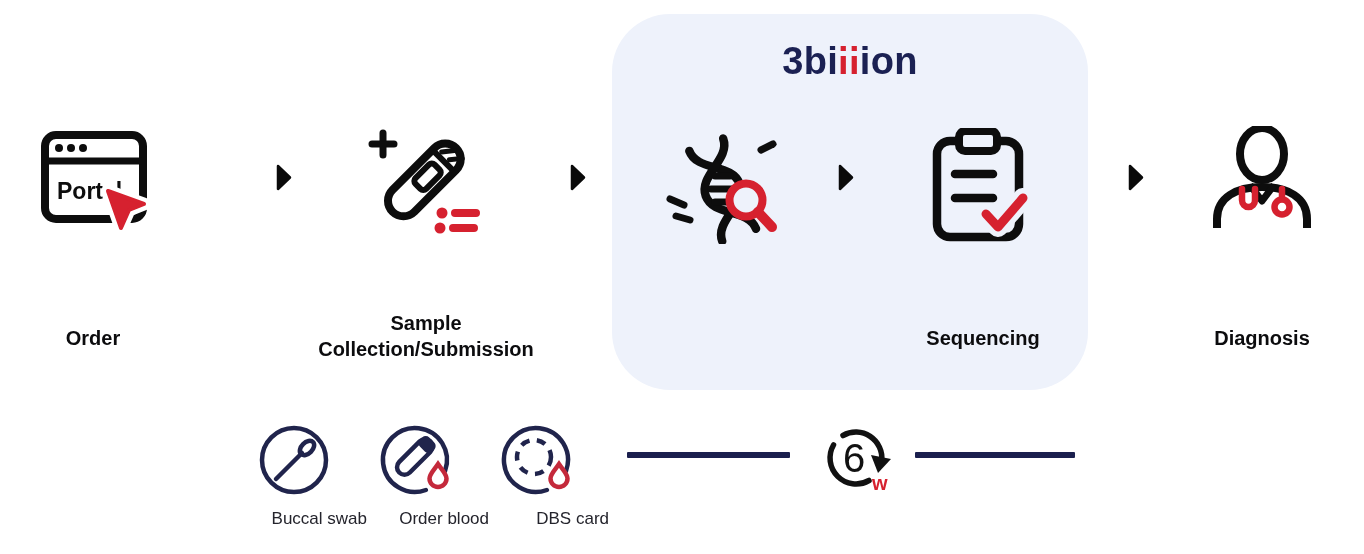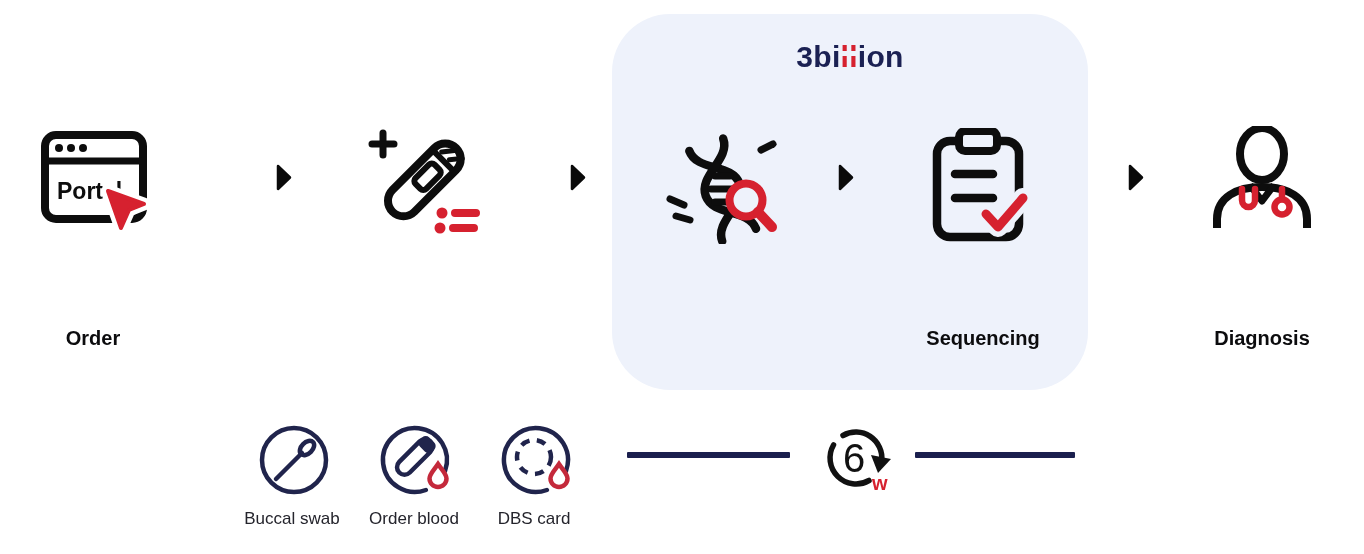--- a/index.html
+++ b/index.html
@@ -6,28 +6,28 @@
   .canvas{
     position:relative;width:1364px;height:554px;background:#ffffff;
     font-family:"Liberation Sans",sans-serif;overflow:hidden;
   }
   .abs{position:absolute;}
   
   .hl-box{position:absolute;left:612px;top:14px;width:476px;height:376px;
           background:#eef2fb;border-radius:58px;}
   
   .logo{position:absolute;left:612px;top:40px;width:476px;text-align:center;
-        font-size:30px;font-weight:700;color:#1b2153;letter-spacing:.3px;}
+        font-size:38px;font-weight:700;color:#1b2153;letter-spacing:.3px;}
   .logo .mid{color:#d6212f;position:relative;display:inline-block;}
   .logo .mid::after{content:"";position:absolute;left:-1px;right:-1px;top:11px;height:4.5px;background:#eef2fb;}
   
   .step-label{position:absolute;font-weight:700;font-size:20px;color:#0c0c0e;
               text-align:center;line-height:26px;width:260px;}
   
-  .sample-type-label{position:absolute;font-size:17px;color:#24242c;text-align:center;width:150px;}
+  .sample-type-label{position:absolute;font-size:17px;color:#24242c;text-align:right;width:150px;}
   
   .flow-arrow{position:absolute;top:164px;}
   
   .tat-line{position:absolute;top:452px;height:6px;background:#1b1f4e;border-radius:1px;}
   svg text{font-family:"Liberation Sans",sans-serif;}
 </style>
 </head>
 <body>
 
 <div class="canvas">
@@ -114,20 +114,24 @@
     <path d="M11,102 V93 C11,71 31,61 56,61 C81,61 101,71 101,93 V102" fill="none" stroke="#0d0d0d" stroke-width="8"></path>
     <path d="M44,59 L56,75 L68,59" fill="none" stroke="#0d0d0d" stroke-width="7" stroke-linejoin="round"></path>
     <g stroke="#d6212f" stroke-width="6.5" fill="none" stroke-linecap="round">
       <path d="M36,63 v11 a6.5,7 0 0 0 13,0 v-11"></path>
       <path d="M76,63 v10"></path>
       <circle cx="76" cy="81" r="7.5"></circle>
     </g>
   </svg>
 
   <div class="step-label" style="left:-37px;top:325px">Order</div>
+  <div class="step-label" style="left:296px;top:310px">
+    <div>Sample</div>
+    <div>Collection/Submission</div>
+  </div>
   <div class="step-label" style="left:853px;top:325px">Sequencing</div>
   <div class="step-label" style="left:1132px;top:325px">Diagnosis</div>
 
   <svg class="abs" style="left:255px;top:422px" width="78" height="78" viewBox="0 0 78 78">
     <circle cx="39" cy="38" r="32" fill="none" stroke="#20244c" stroke-width="4.5"></circle>
     <line x1="21" y1="57" x2="47" y2="31" stroke="#20244c" stroke-width="4.5" stroke-linecap="round"></line>
     <ellipse cx="52" cy="26" rx="8.5" ry="5.5" transform="rotate(-45 52 26)" fill="none" stroke="#20244c" stroke-width="4.5"></ellipse>
   </svg>
 
   <svg class="abs" style="left:376px;top:422px" width="78" height="78" viewBox="0 0 78 78">

